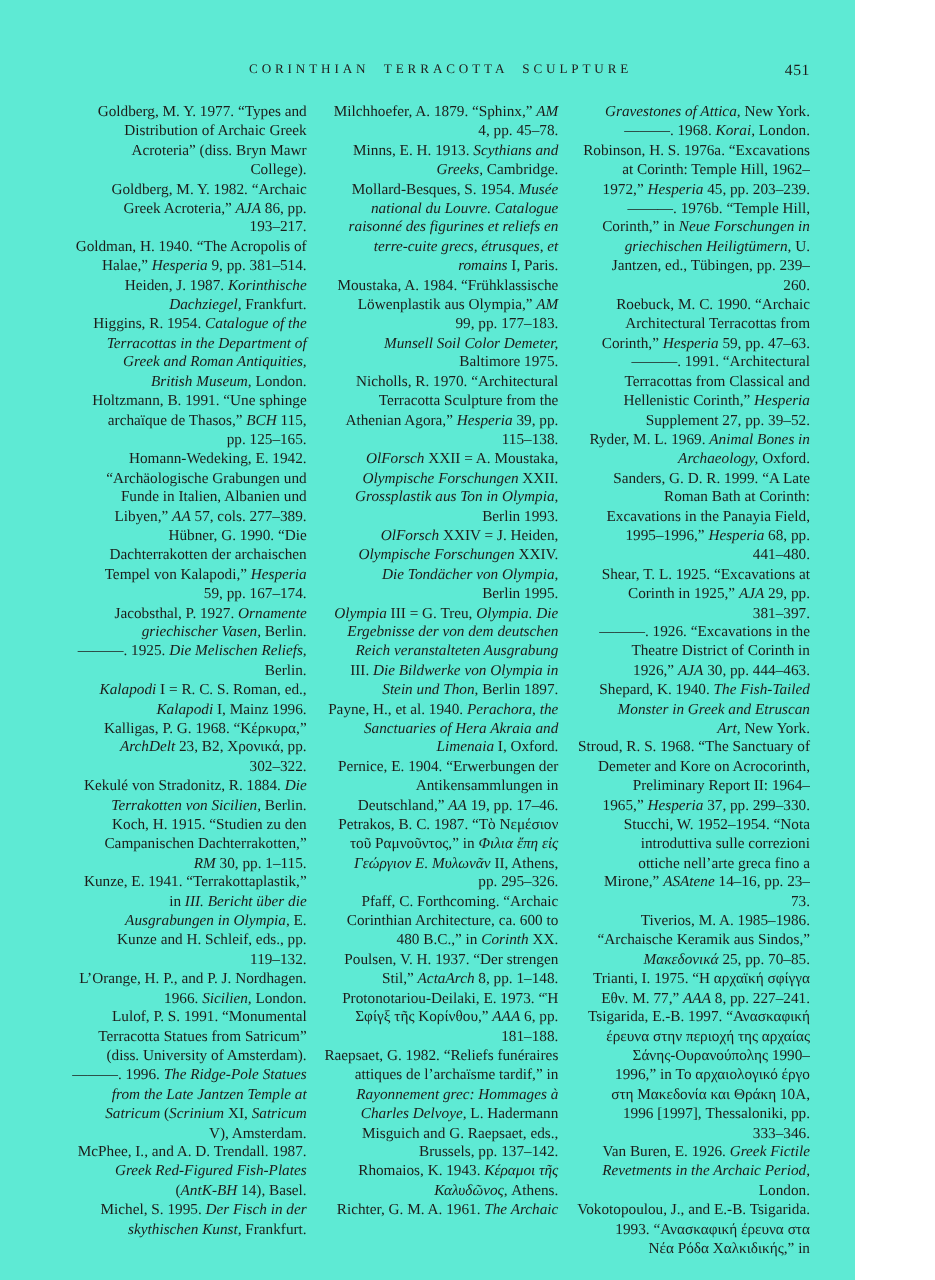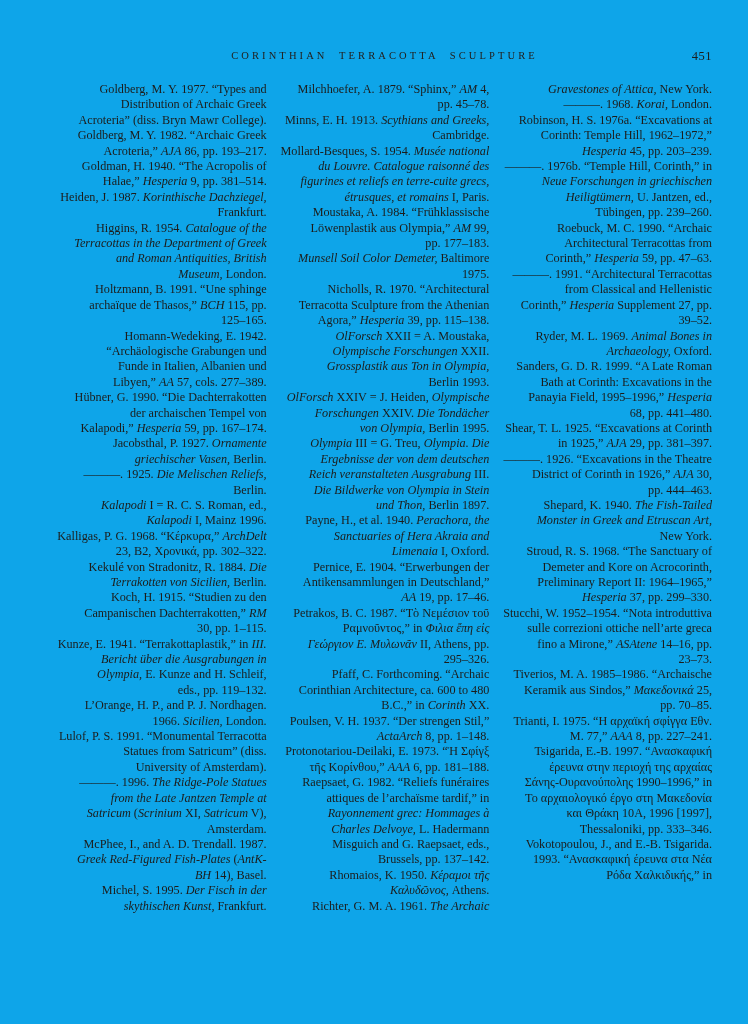--- a/index.html
+++ b/index.html
@@ -1,20 +1,20 @@
 <!DOCTYPE html>
 <html><head>
 <meta charset="utf-8">
 <style>
   html, body { margin: 0; padding: 0; background: #ffffff; }
   .page {
     position: relative;
-    width: 748px;
+    width: 684px;
     height: 1024px;
-    background: #0ea5e9;
+    background: #5eead4;
     color: #1d1c1a;
     font-family: "Liberation Serif", "DejaVu Serif", serif;
     box-sizing: border-box;
     overflow: hidden;
   }
   .header { position: absolute; top: 50px; left: 57px; right: 36px; height: 16px; }
   .running-title {
     display: block;
     text-align: center;
     font-size: 10.5px;
@@ -87,36 +87,37 @@
         <p><span class="it">OlForsch</span><span> XXII = A. Moustaka, </span><span class="it">Olympische Forschungen</span><span> XXII. </span><span class="it">Grossplastik aus Ton in Olympia,</span><span> Berlin 1993.</span></p>
         <p><span class="it">OlForsch</span><span> XXIV = J. Heiden, </span><span class="it">Olympische Forschungen</span><span> XXIV. </span><span class="it">Die Tondächer von Olympia,</span><span> Berlin 1995.</span></p>
         <p><span class="it">Olympia</span><span> III = G. Treu, </span><span class="it">Olympia. Die Ergebnisse der von dem deutschen Reich veranstalteten Ausgrabung</span><span> III. </span><span class="it">Die Bildwerke von Olympia in Stein und Thon,</span><span> Berlin 1897.</span></p>
         <p><span>Payne, H., et al. 1940. </span><span class="it">Perachora, the Sanctuaries of Hera Akraia and Limenaia</span><span> I, Oxford.</span></p>
         <p><span>Pernice, E. 1904. “Erwerbungen der Antikensammlungen in Deutschland,” </span><span class="it">AA</span><span> 19, pp. 17–46.</span></p>
         <p><span>Petrakos, B. C. 1987. “Τὸ Νεμέσιον τοῦ Ραμνοῦντος,” in </span><span class="it">Φιλια ἔπη εἰς Γεώργιον Ε. Μυλωνᾶν</span><span> II, Athens, pp. 295–326.</span></p>
         <p><span>Pfaff, C. Forthcoming. “Archaic Corinthian Architecture, ca. 600 to 480 B.C.,” in </span><span class="it">Corinth</span><span> XX.</span></p>
         <p><span>Poulsen, V. H. 1937. “Der strengen Stil,” </span><span class="it">ActaArch</span><span> 8, pp. 1–148.</span></p>
         <p><span>Protonotariou-Deilaki, E. 1973. “Ἡ Σφίγξ τῆς Κορίνθου,” </span><span class="it">ΑΑΑ</span><span> 6, pp. 181–188.</span></p>
         <p><span>Raepsaet, G. 1982. “Reliefs funéraires attiques de l’archaïsme tardif,” in </span><span class="it">Rayonnement grec: Hommages à Charles Delvoye,</span><span> L. Hadermann Misguich and G. Raepsaet, eds., Brussels, pp. 137–142.</span></p>
-        <p><span>Rhomaios, K. 1950. </span><span class="it">Κέραμοι τῆς Καλυδῶνος,</span><span> Athens.</span></p>
+        <p><span>Rhomaios, K. 1943. </span><span class="it">Κέραμοι τῆς Καλυδῶνος,</span><span> Athens.</span></p>
         <p><span>Richter, G. M. A. 1961. </span><span class="it">The Archaic</span></p>
       </div>
       <div class="col">
         <p class="cont"><span class="it">Gravestones of Attica,</span><span> New York.</span></p>
         <p><span>———. 1968. </span><span class="it">Korai,</span><span> London.</span></p>
         <p><span>Robinson, H. S. 1976a. “Excavations at Corinth: Temple Hill, 1962–1972,” </span><span class="it">Hesperia</span><span> 45, pp. 203–239.</span></p>
         <p><span>———. 1976b. “Temple Hill, Corinth,” in </span><span class="it">Neue Forschungen in griechischen Heiligtümern,</span><span> U. Jantzen, ed., Tübingen, pp. 239–260.</span></p>
         <p><span>Roebuck, M. C. 1990. “Archaic Architectural Terracottas from Corinth,” </span><span class="it">Hesperia</span><span> 59, pp. 47–63.</span></p>
         <p><span>———. 1991. “Architectural Terracottas from Classical and Hellenistic Corinth,” </span><span class="it">Hesperia</span><span> Supplement 27, pp. 39–52.</span></p>
         <p><span>Ryder, M. L. 1969. </span><span class="it">Animal Bones in Archaeology,</span><span> Oxford.</span></p>
         <p><span>Sanders, G. D. R. 1999. “A Late Roman Bath at Corinth: Excavations in the Panayia Field, 1995–1996,” </span><span class="it">Hesperia</span><span> 68, pp. 441–480.</span></p>
         <p><span>Shear, T. L. 1925. “Excavations at Corinth in 1925,” </span><span class="it">AJA</span><span> 29, pp. 381–397.</span></p>
         <p><span>———. 1926. “Excavations in the Theatre District of Corinth in 1926,” </span><span class="it">AJA</span><span> 30, pp. 444–463.</span></p>
         <p><span>Shepard, K. 1940. </span><span class="it">The Fish-Tailed Monster in Greek and Etruscan Art,</span><span> New York.</span></p>
         <p><span>Stroud, R. S. 1968. “The Sanctuary of Demeter and Kore on Acrocorinth, Preliminary Report II: 1964–1965,” </span><span class="it">Hesperia</span><span> 37, pp. 299–330.</span></p>
         <p><span>Stucchi, W. 1952–1954. “Nota introduttiva sulle correzioni ottiche nell’arte greca fino a Mirone,” </span><span class="it">ASAtene</span><span> 14–16, pp. 23–73.</span></p>
         <p><span>Tiverios, M. A. 1985–1986. “Archaische Keramik aus Sindos,” </span><span class="it">Μακεδονικά</span><span> 25, pp. 70–85.</span></p>
         <p><span>Trianti, I. 1975. “Η αρχαϊκή σφίγγα Εθν. Μ. 77,” </span><span class="it">ΑΑΑ</span><span> 8, pp. 227–241.</span></p>
         <p><span>Tsigarida, E.-B. 1997. “Ανασκαφική έρευνα στην περιοχή της αρχαίας Σάνης-Ουρανούπολης 1990–1996,” in Το αρχαιολογικό έργο στη Μακεδονία και Θράκη 10Α, 1996 [1997], Thessaloniki, pp. 333–346.</span></p>
+        <p><span>Van Buren, E. 1926. </span><span class="it">Greek Fictile Revetments in the Archaic Period,</span><span> London.</span></p>
         <p><span>Vokotopoulou, J., and E.-B. Tsigarida. 1993. “Ανασκαφική έρευνα στα Νέα Ρόδα Χαλκιδικής,” in</span></p>
       </div>
     </div>
 </div>
 
 </body></html>

